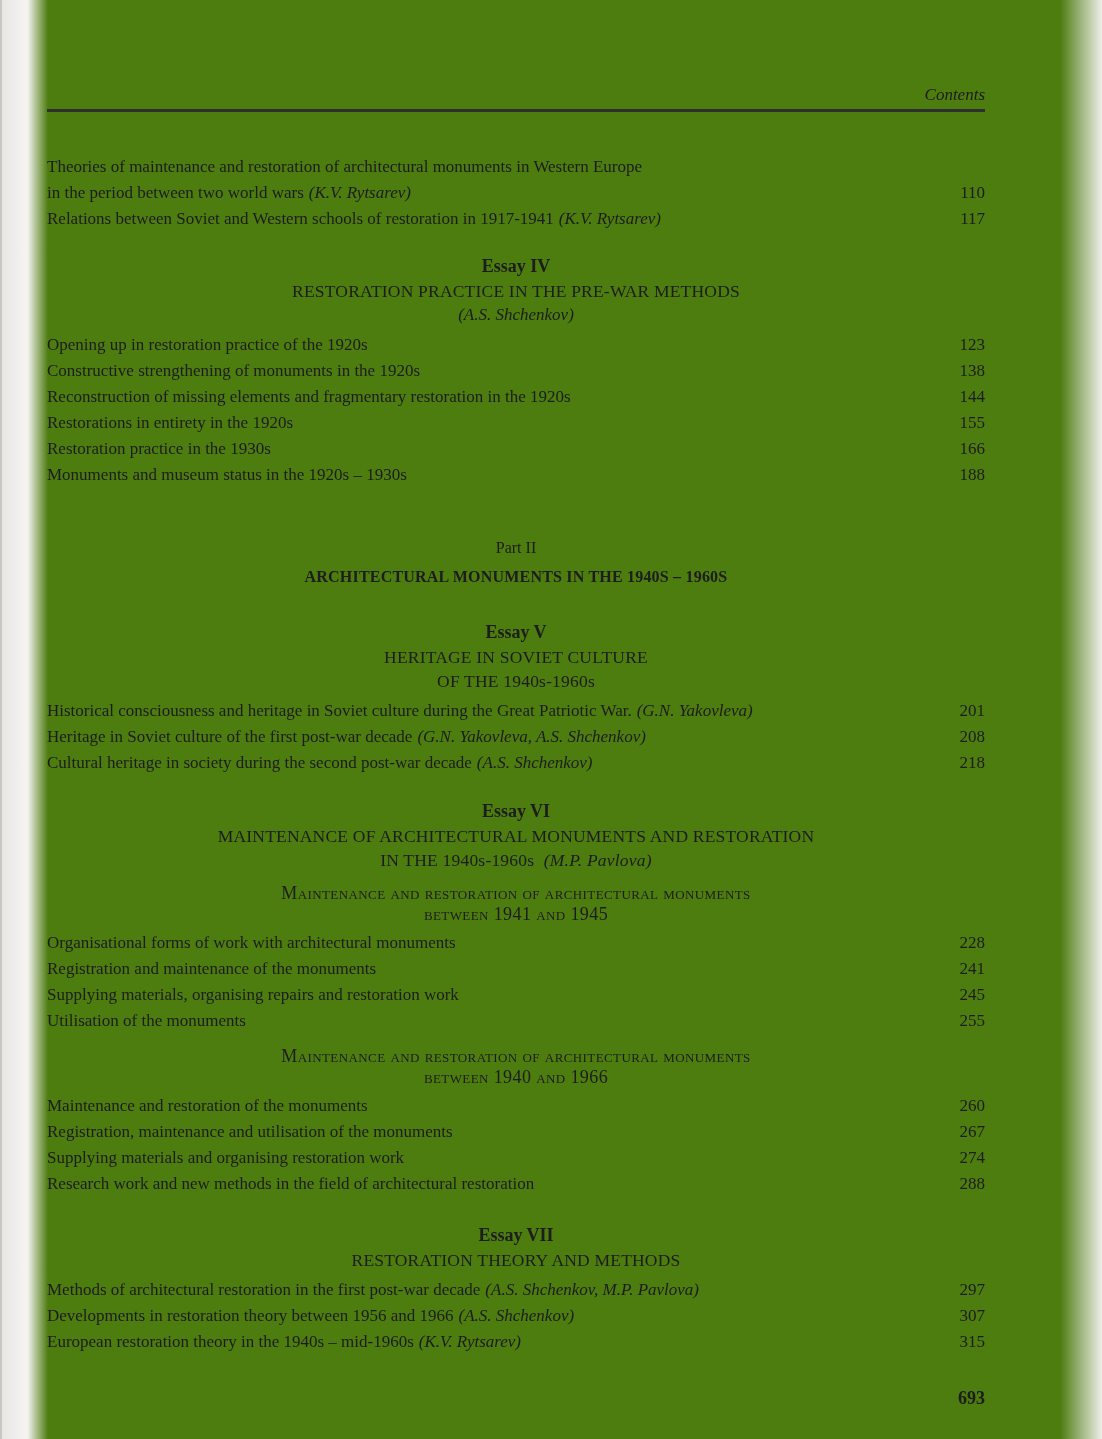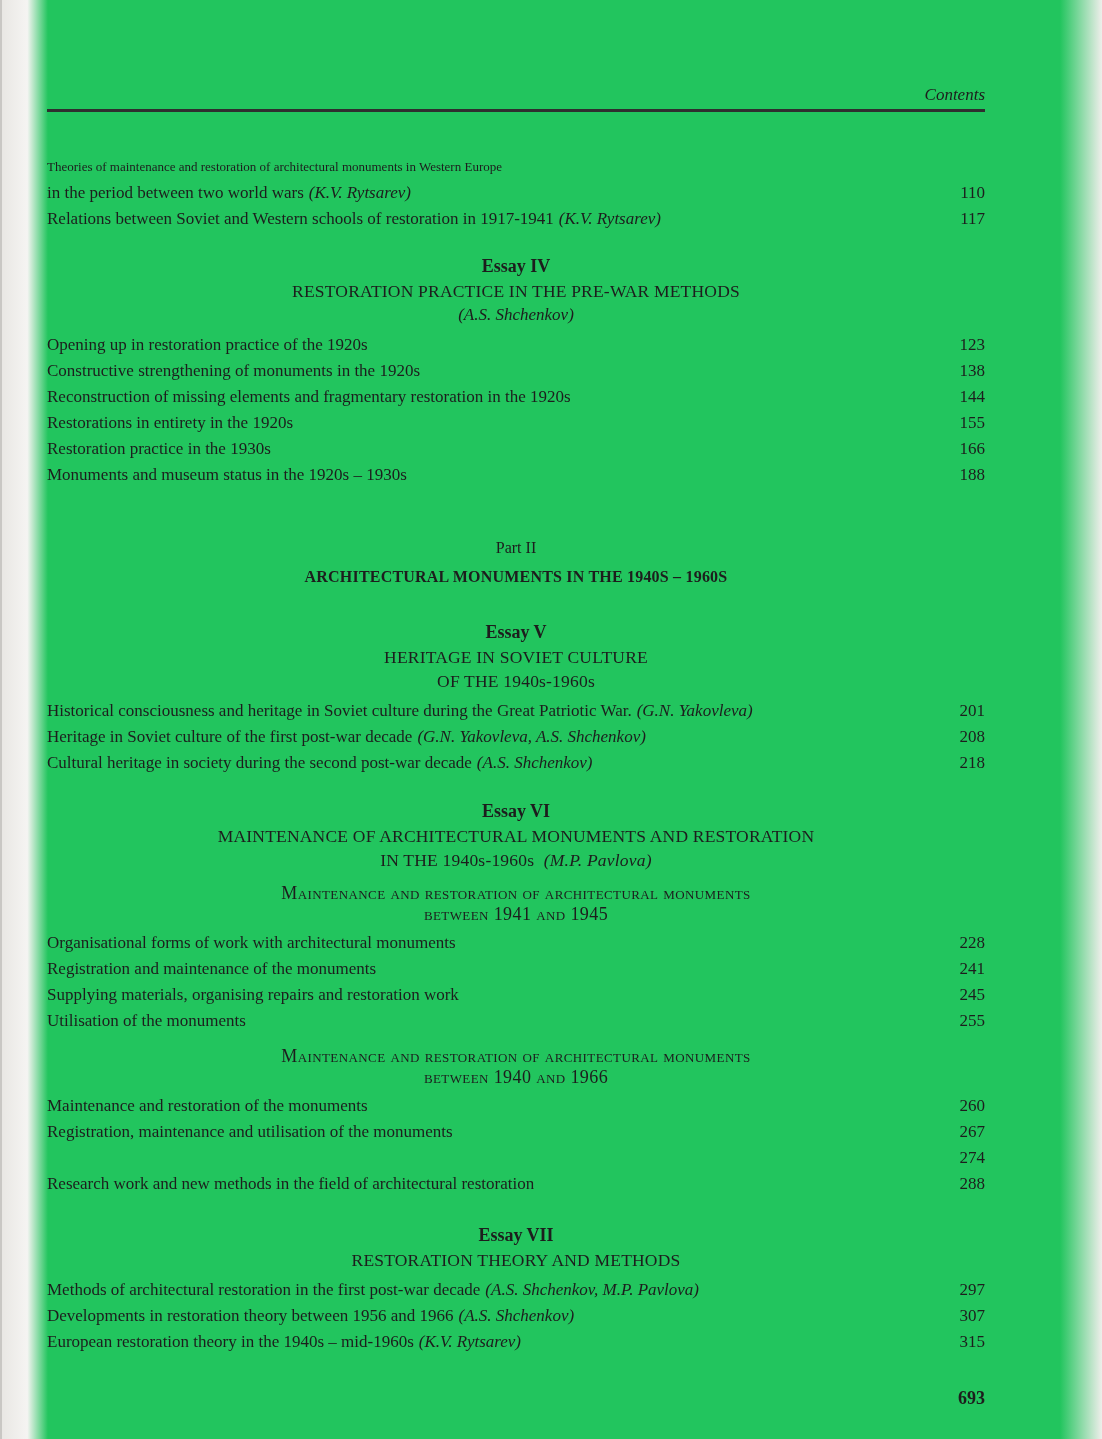--- a/index.html
+++ b/index.html
@@ -3,21 +3,21 @@
 <meta charset="utf-8">
 <style>
   html, body { margin: 0; padding: 0; }
   body {
     width: 1102px; height: 1439px;
     background: #fdfdfb;
     font-family: "Liberation Serif", serif;
     color: #1d1d1d;
     overflow: hidden;
   }
-  .page { position: relative; width: 1102px; height: 1439px; background: #22c55e; overflow: hidden; }
+  .page { position: relative; width: 1102px; height: 1439px; background: #4d7c0f; overflow: hidden; }
   .edge-left {
     position: absolute; left: 0; top: 0; width: 46px; height: 100%;
     background: linear-gradient(90deg, #e9e7e4 0%, #f5f4f2 55%, rgba(253,253,251,0) 100%);
     border-left: 2px solid #c9c7c4;
   }
   .edge-right {
     position: absolute; right: 0; top: 0; width: 42px; height: 100%;
     background: linear-gradient(270deg, #efeeeb 0%, rgba(253,253,251,0) 100%);
   }
   .content { position: absolute; left: 47px; top: 0; width: 938px; }
@@ -37,21 +37,21 @@
   .author { font-style: italic; margin-left: 5px; }
   .leader {
     flex: 1;
     margin: 0 1px 0 8px;
     background-image: radial-gradient(circle, #2b2b2b 1.2px, rgba(0,0,0,0) 1.7px);
     background-size: 7.5px 4px;
     background-repeat: repeat-x;
     background-position: left bottom 6px;
   }
   .pagenum { text-align: right; min-width: 30px; white-space: nowrap; }
-  .pre-line { font-size: 13px; line-height: 26px; white-space: nowrap; margin-top: 42px; }
+  .pre-line { font-size: 17px; line-height: 26px; white-space: nowrap; margin-top: 42px; }
 
   .center { text-align: center; }
   .essay-title { font-weight: 700; font-size: 18px; line-height: 26px; }
   .essay-sub { font-size: 17.5px; line-height: 24px; letter-spacing: 0.2px; }
   .byline { font-style: italic; font-size: 17px; line-height: 24px; }
   .part-title { font-weight: 400; font-size: 16px; line-height: 28px; }
   .part-sub { font-weight: 700; font-size: 16px; line-height: 29px; letter-spacing: 0.2px; }
   .group-heading { font-variant: small-caps; font-size: 18px; line-height: 21px; letter-spacing: 0.4px; }
 
   .intro-block { margin-top: 16px; }
@@ -210,20 +210,21 @@
     <span class="pagenum">260</span>
   </div>
 
   <div class="toc-row">
     <span class="row-text"><span>Registration, maintenance and utilisation of the monuments</span></span>
     <span class="leader"></span>
     <span class="pagenum">267</span>
   </div>
 
   <div class="toc-row">
+    <span class="row-text"><span>Supplying materials and organising restoration work</span></span>
     <span class="leader"></span>
     <span class="pagenum">274</span>
   </div>
 
   <div class="toc-row">
     <span class="row-text"><span>Research work and new methods in the field of architectural restoration</span></span>
     <span class="leader"></span>
     <span class="pagenum">288</span>
   </div>
 </div>

